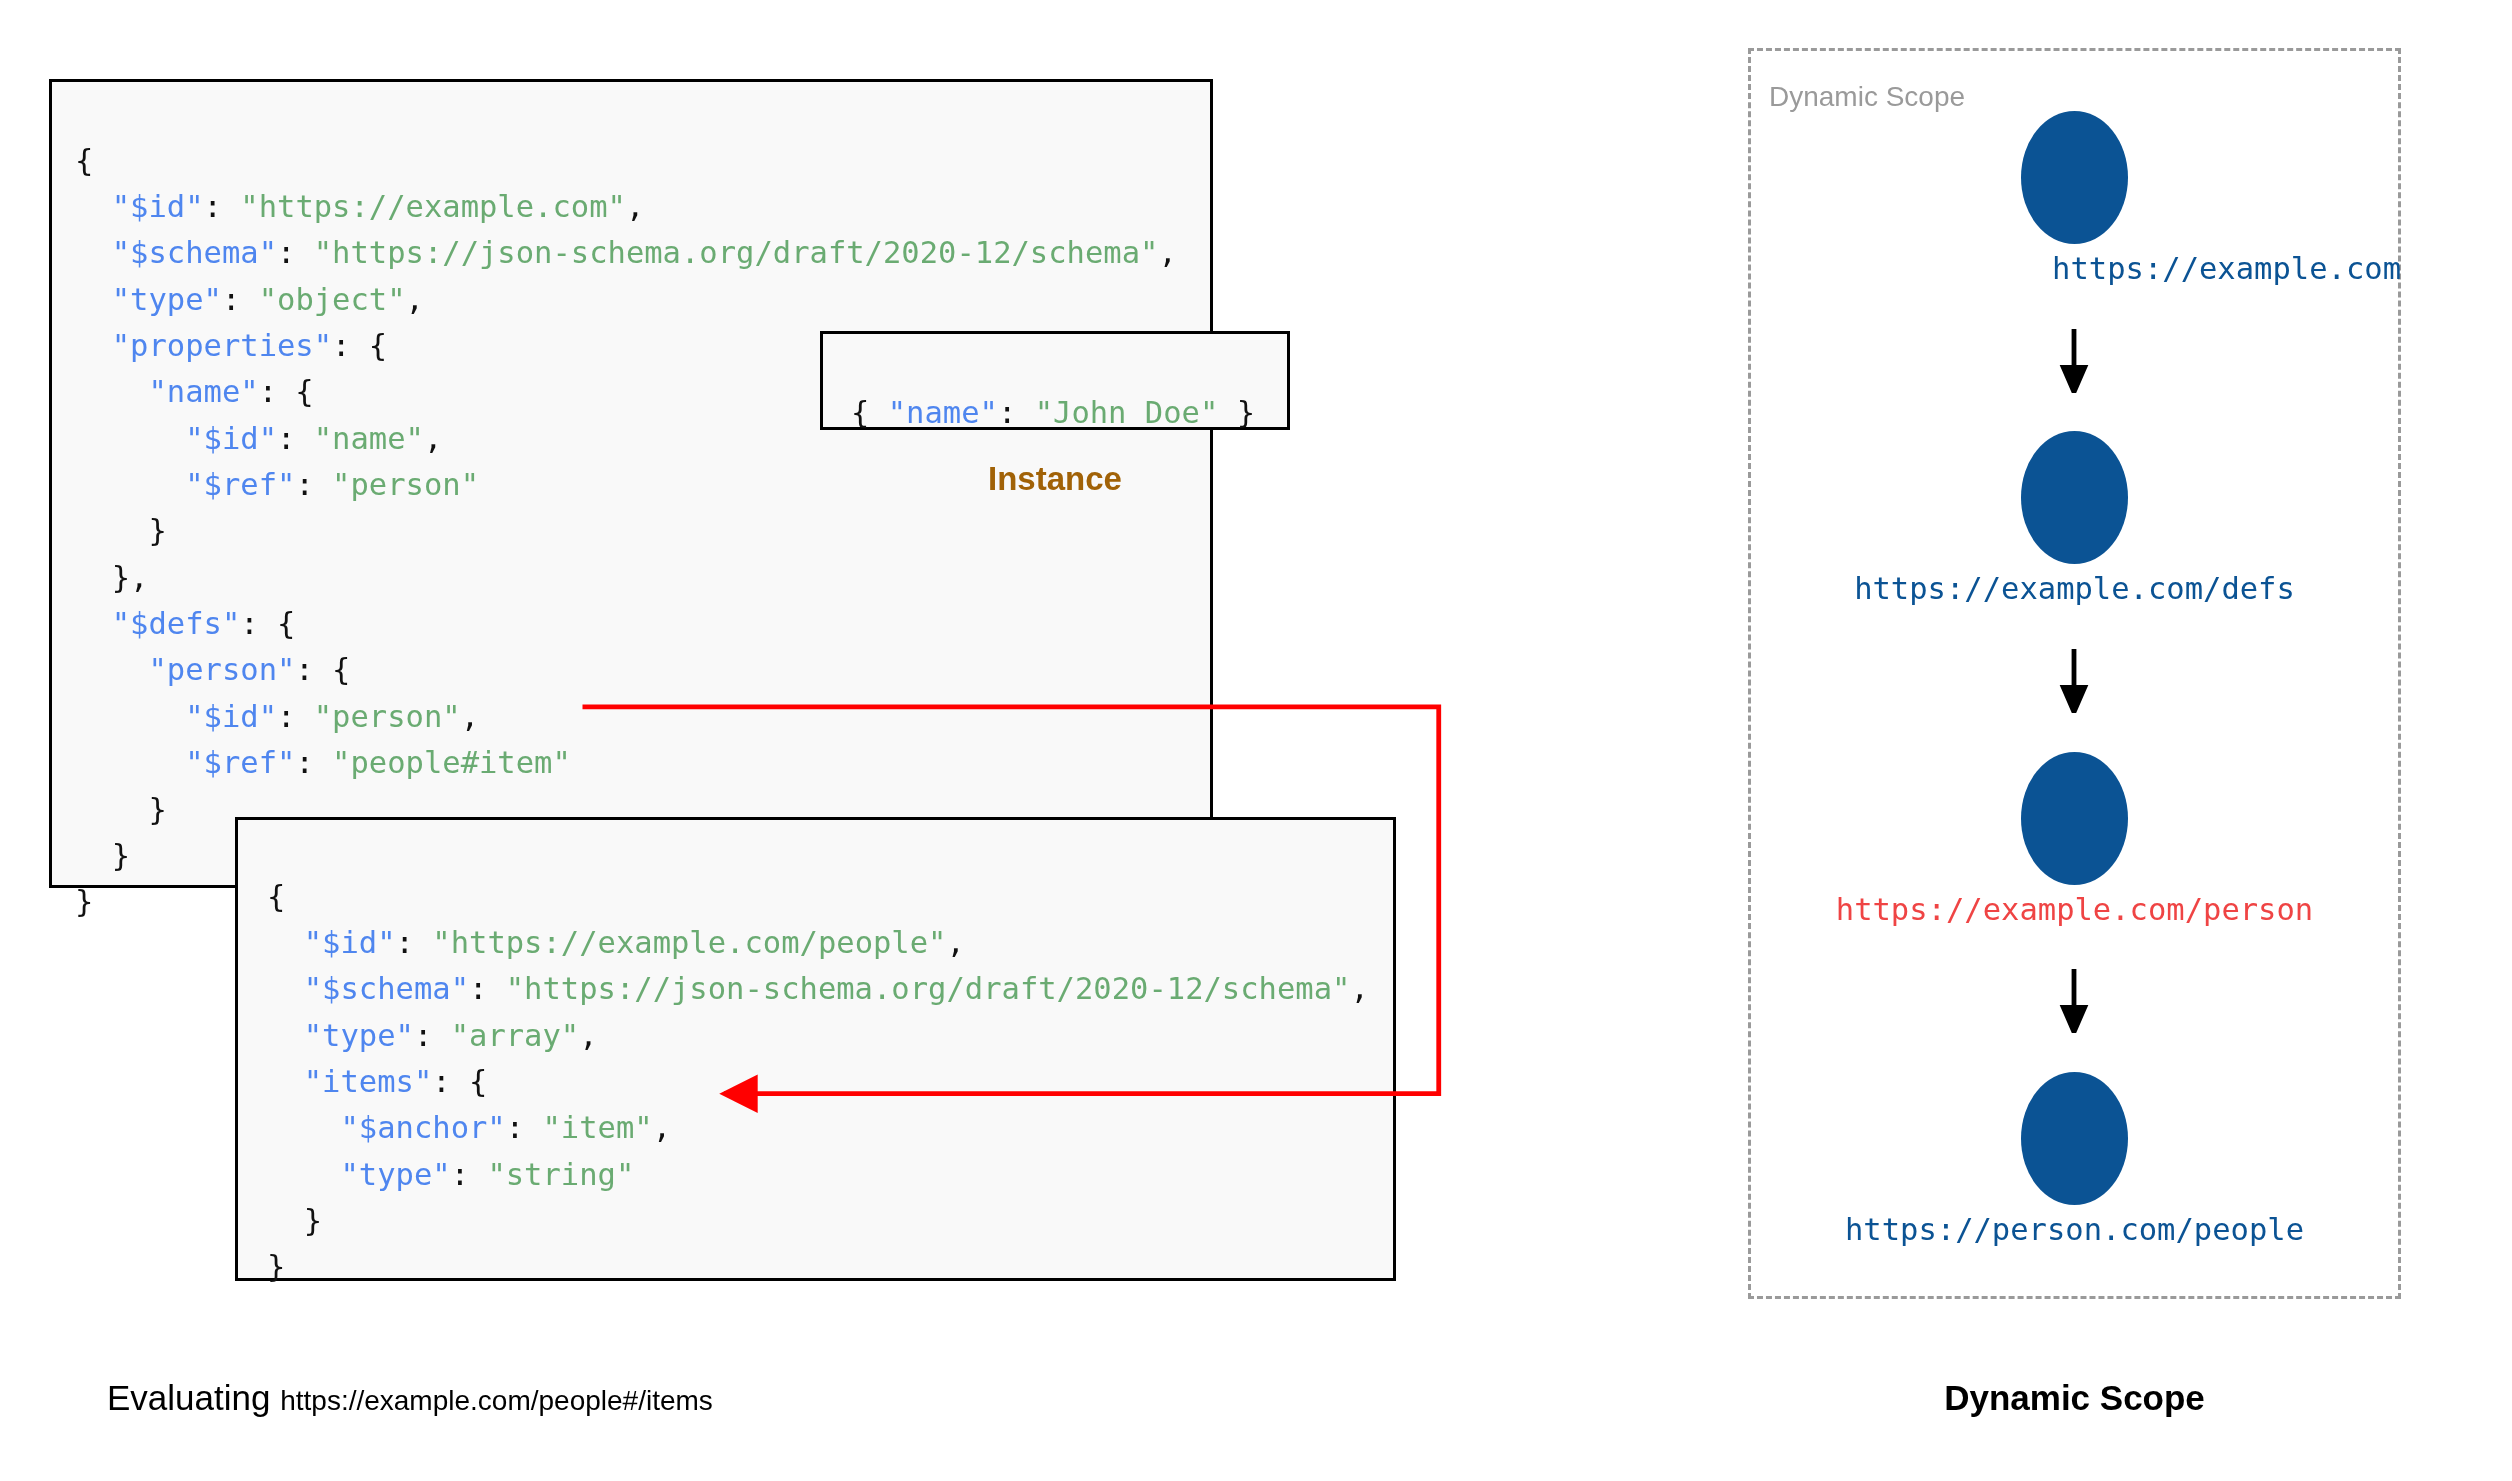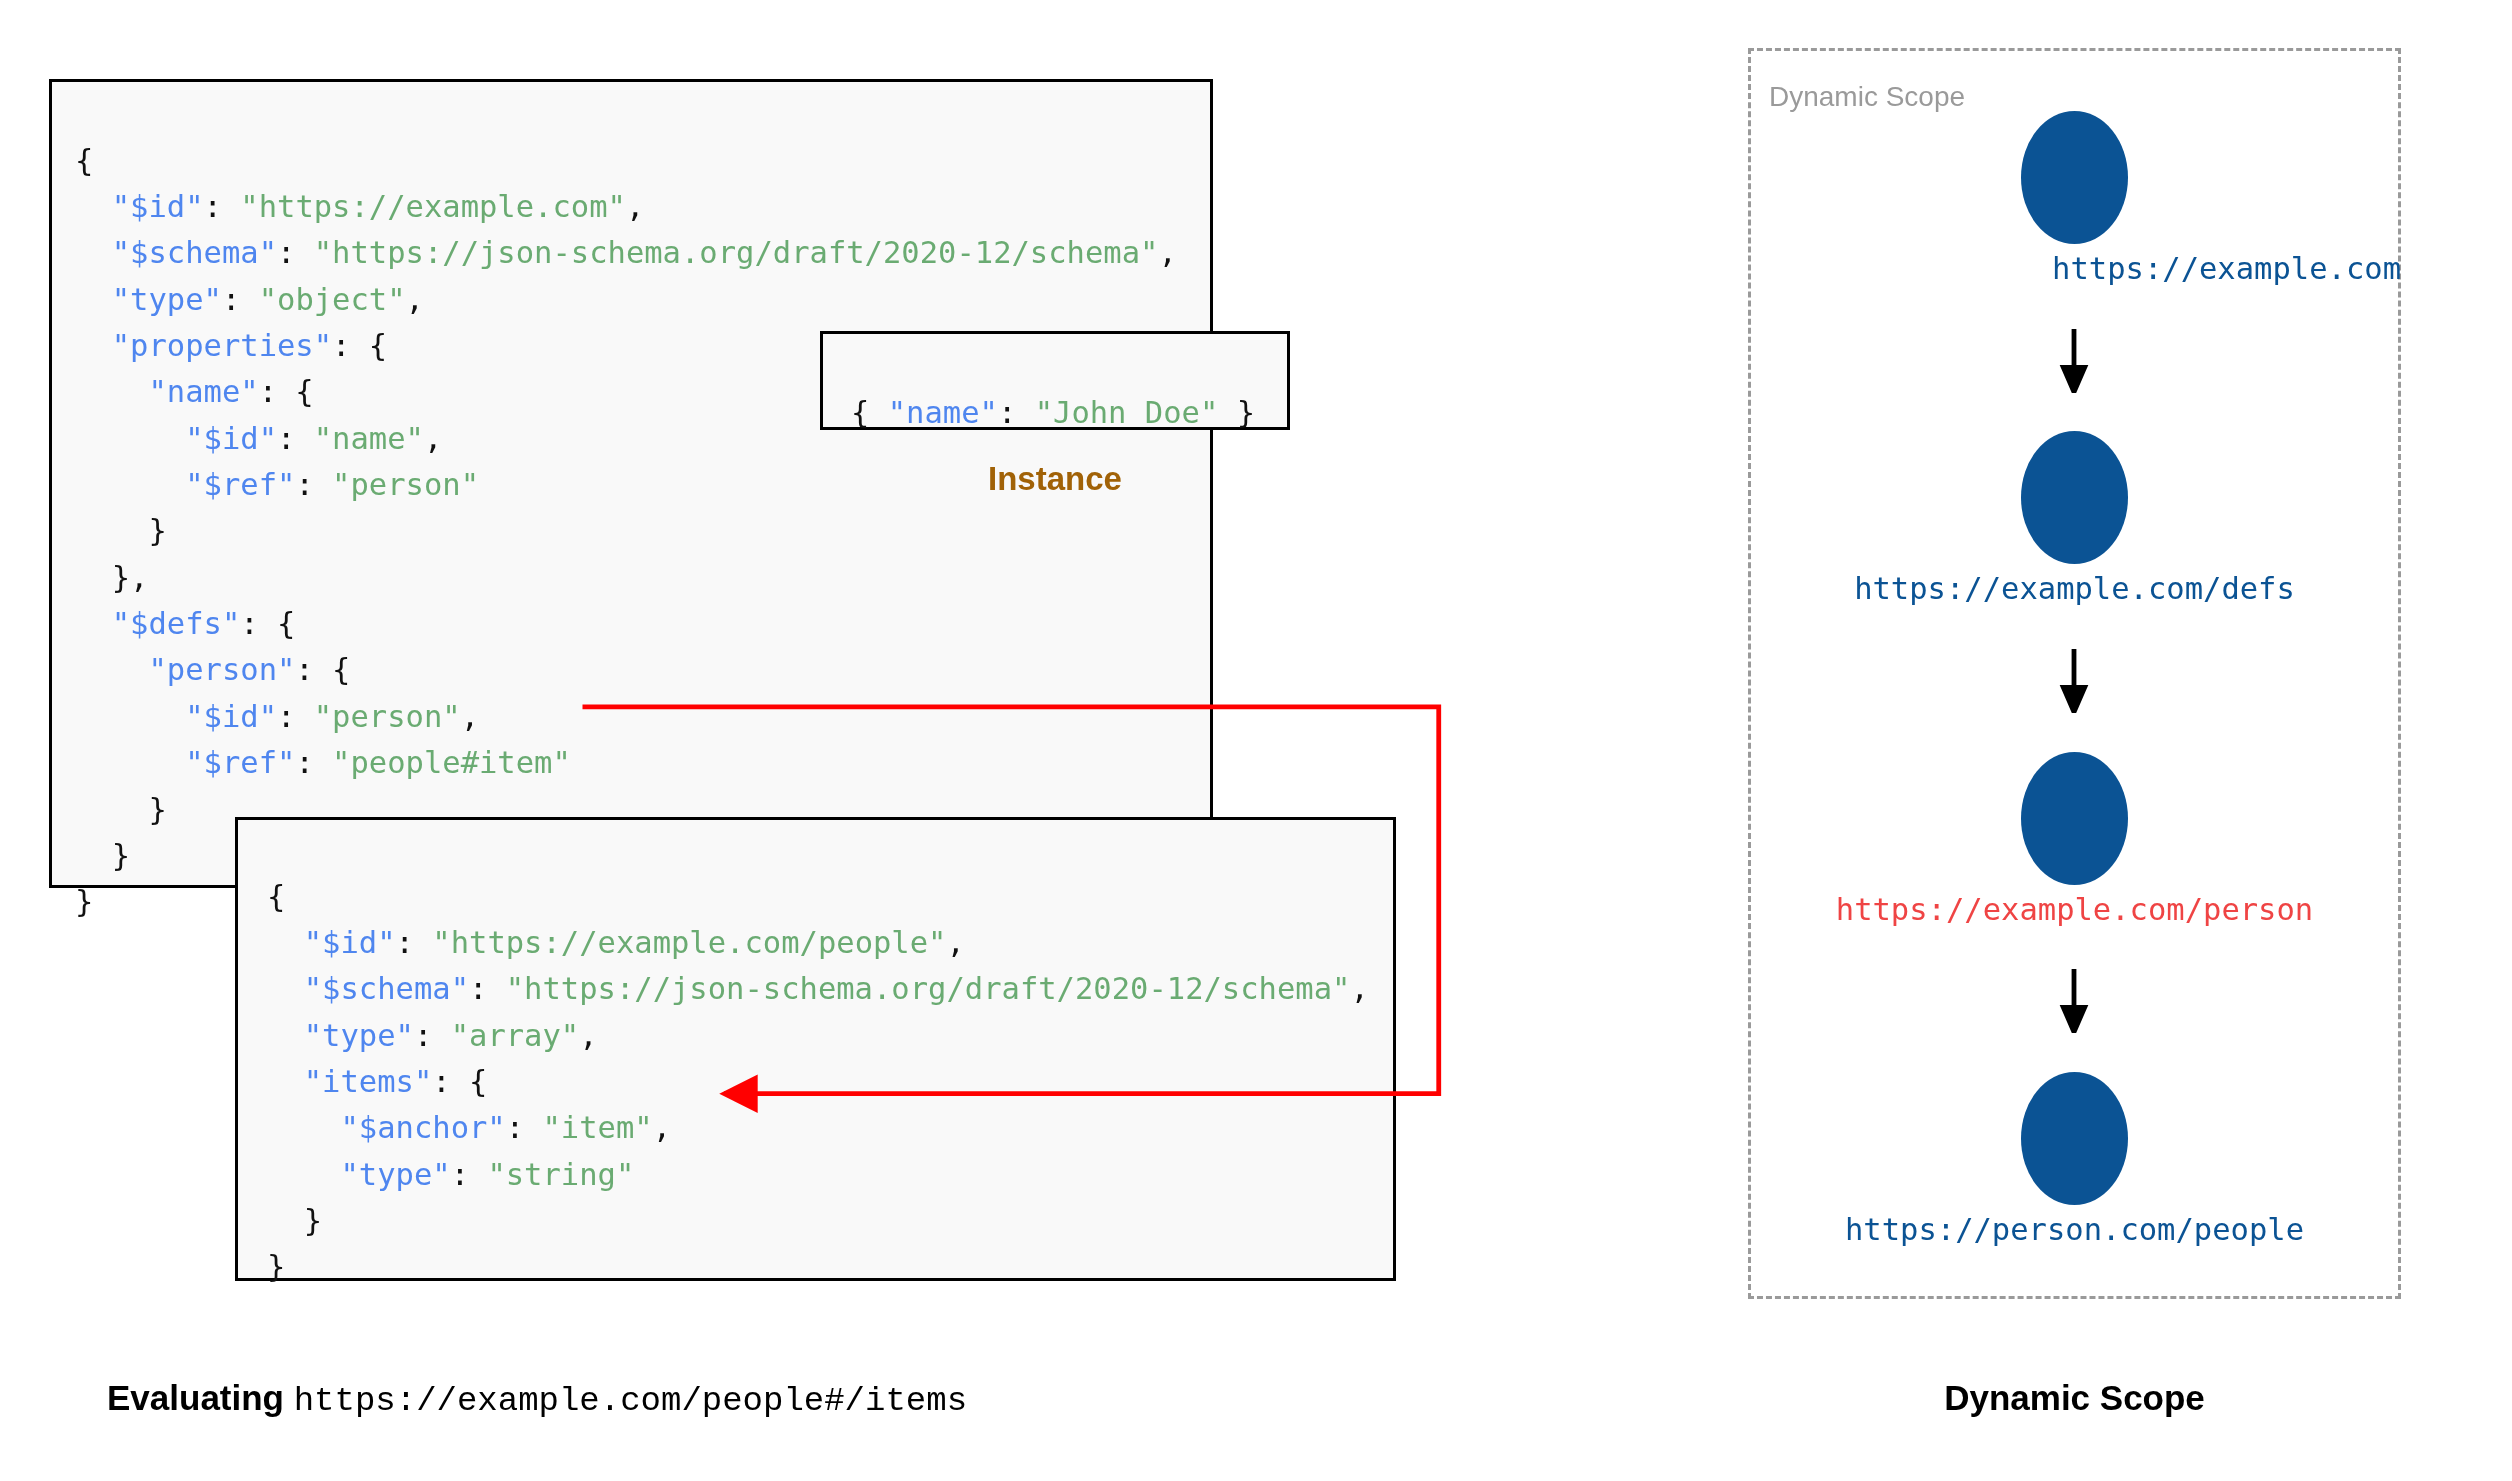--- a/index.html
+++ b/index.html
@@ -42,22 +42,22 @@
                      font-family:"Liberation Sans",sans-serif;}
 
   .node{position:absolute;width:107px;height:133px;border-radius:50%;background:#0b5394;}
   .node-label{position:absolute;width:653px;left:1748px;text-align:center;
               font-family:"DejaVu Sans Mono","Liberation Mono",monospace;
               font-size:30.5px;color:#0b5394;white-space:nowrap;}
   .down-arrow{position:absolute;width:32px;height:64px;}
 
   
   #eval-caption{position:absolute;left:107px;top:1378px;font-size:35px;color:#000;white-space:nowrap;}
-  #eval-caption .bold{font-weight:bold;font-family:"Liberation Sans",sans-serif;}
-  #eval-caption .mono{font-family:Liberation Mono, monospace;font-size:34px;}
+  #eval-caption .bold{font-weight:normal;font-family:"Liberation Sans",sans-serif;}
+  #eval-caption .mono{font-family:Liberation Sans, sans-serif;font-size:28px;}
   #scope-caption{position:absolute;left:1748px;top:1378px;width:653px;text-align:center;
                  font-size:35px;font-weight:bold;color:#000;}
 </style>
 </head>
 <body>
 
 <div id="stage">
 
   <div class="codebox" id="schema-box"></div>
   <pre class="codepre" id="schema-code"><span class="p">{</span>

